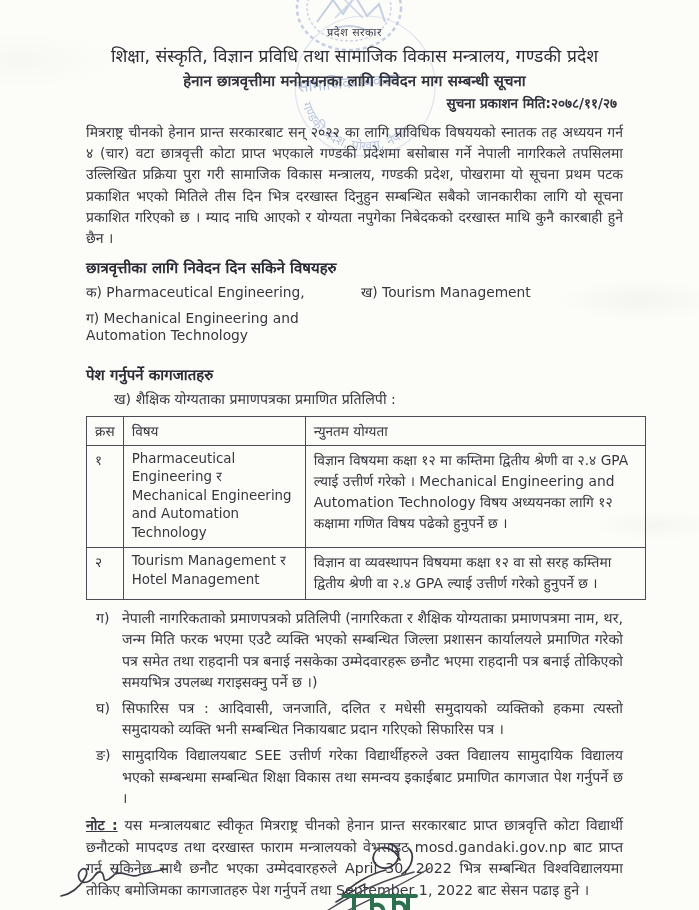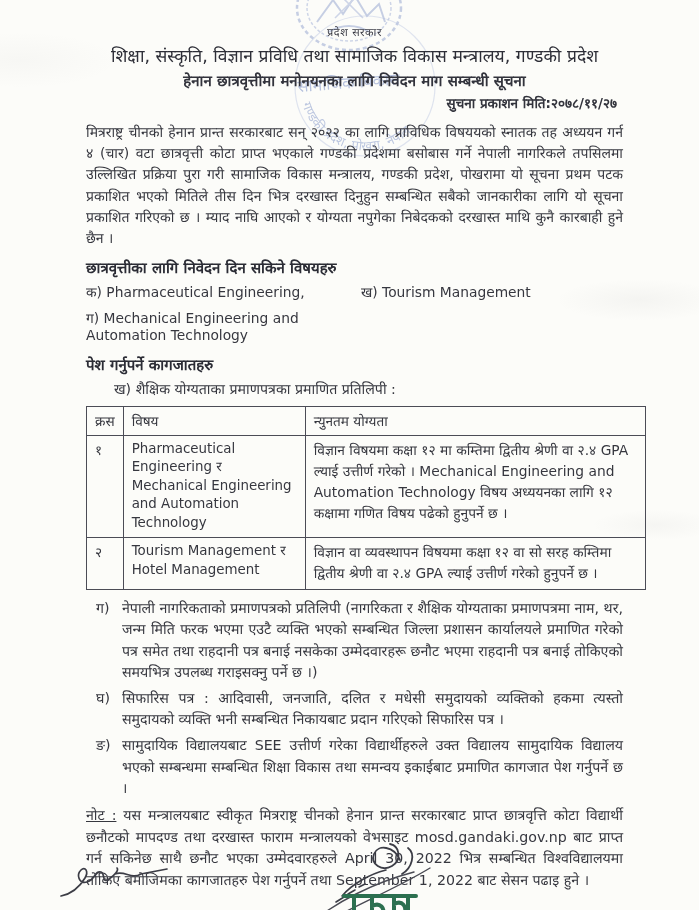--- a/index.html
+++ b/index.html
@@ -27,21 +27,21 @@
   .hdr-notice{font-size:15px;font-weight:600;text-align:center;margin-bottom:4px;color:#32333c;}
   .hdr-date{font-size:13.5px;font-weight:600;text-align:right;padding-right:6px;margin-bottom:10px;color:#32333c;}
 
   .intro{font-size:14px;line-height:21.2px;text-align:justify;margin:0 0 8px 0;}
 
   .sec-heading{font-size:15px;font-weight:700;margin:0 0 5px 0;color:#2b2c35;}
 
   .subjects-grid{
     display:grid;grid-template-columns:1fr 262px;
     row-gap:7px;column-gap:10px;
-    font-size:13.8px;margin-bottom:11px;
+    font-size:13.8px;margin-bottom:21px;
   }
 
   .doc-item{font-size:14.2px;line-height:21.5px;margin-left:28px;}
 
   table.req{
     border-collapse:collapse;margin-top:5px;width:560px;
     font-size:13.6px;
   }
   table.req th,table.req td{
     border:1.4px solid #4b4c56;vertical-align:top;
@@ -52,21 +52,21 @@
   td.subj{font-size:13.4px;line-height:18.5px;text-align:justify;}
   td.qual{font-size:13.8px;line-height:21px;}
   td.sn{text-align:left;padding-left:10px;}
 
   .hang-list{margin-top:8px;margin-left:10px;}
   .hang-item{display:flex;margin-bottom:5px;font-size:14.2px;line-height:21.2px;}
   .hang-label{flex:0 0 26px;}
   .hang-text{flex:1;text-align:justify;}
 
   .note{font-size:14.2px;line-height:21.5px;margin:6px 0 0 0;text-align:justify;}
-  .note-label{font-weight:400;text-decoration:underline;}
+  .note-label{font-weight:700;text-decoration:underline;}
 
   
   .emblem-wm{position:absolute;left:283px;top:-30px;z-index:1;opacity:.55;}
   .stamp-wm{position:absolute;left:240px;top:14px;z-index:1;opacity:.8;}
 
   
   .sig-left{position:absolute;left:55px;top:860px;z-index:3;}
   .sig-center{position:absolute;left:290px;top:838px;z-index:3;}
   .stamp-green{position:absolute;left:338px;top:886px;z-index:3;}
 </style>

